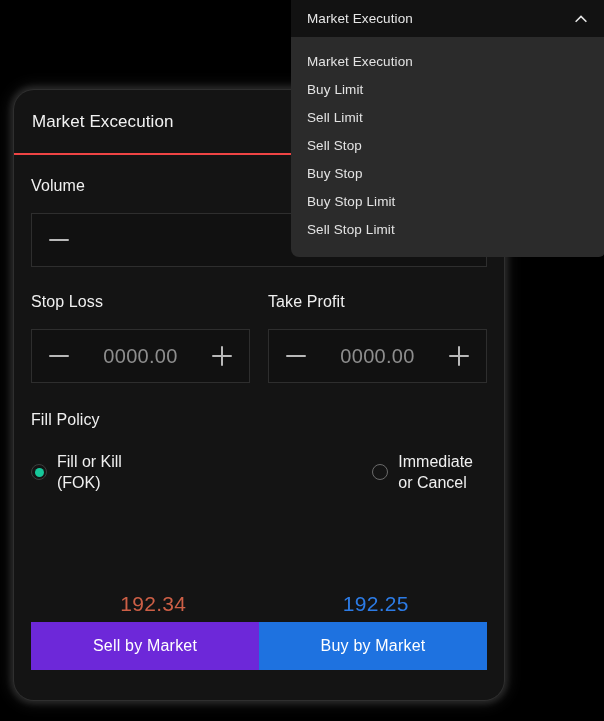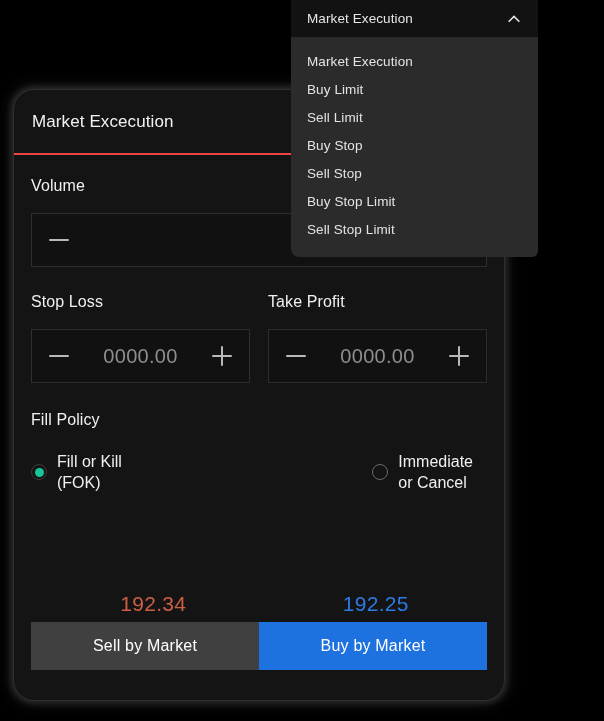--- a/index.html
+++ b/index.html
@@ -189,29 +189,29 @@
   #action-row button {
     flex: 1 1 0;
     border: none;
     color: #ffffff;
     font-family: "Liberation Sans", sans-serif;
     font-size: 16px;
     letter-spacing: 0.2px;
     cursor: pointer;
     padding: 0;
   }
-  #sell-by-market-button { background: #404040; }
+  #sell-by-market-button { background: #6d28d9; }
   #buy-by-market-button  { background: #1e72e0; }
 
   
   #order-type-dropdown {
     position: absolute;
     left: 291px;
     top: 0;
-    width: 247px;
+    width: 314px;
     z-index: 5;
     border-bottom-left-radius: 8px;
     border-bottom-right-radius: 6px;
     overflow: hidden;
   }
   #dropdown-header {
     height: 37px;
     background: #121212;
     display: flex;
     align-items: center;
@@ -346,19 +346,19 @@
     <span id="dropdown-header-label">Market Execution</span>
     <svg id="chevron-up-icon" viewBox="0 0 16 16">
       <path d="M3.2 10.2 L8 5.4 L12.8 10.2" fill="none" stroke="#e6e6e6" stroke-width="1.6" stroke-linecap="square"></path>
     </svg>
   </div>
 
   <div id="dropdown-list">
     <div class="dropdown-item">Market Execution</div>
     <div class="dropdown-item">Buy Limit</div>
     <div class="dropdown-item">Sell Limit</div>
+    <div class="dropdown-item">Sell Stop</div>
     <div class="dropdown-item">Buy Stop</div>
-    <div class="dropdown-item">Sell Stop</div>
     <div class="dropdown-item">Buy Stop Limit</div>
     <div class="dropdown-item">Sell Stop Limit</div>
   </div>
 
 </div>
 
 </body></html>

